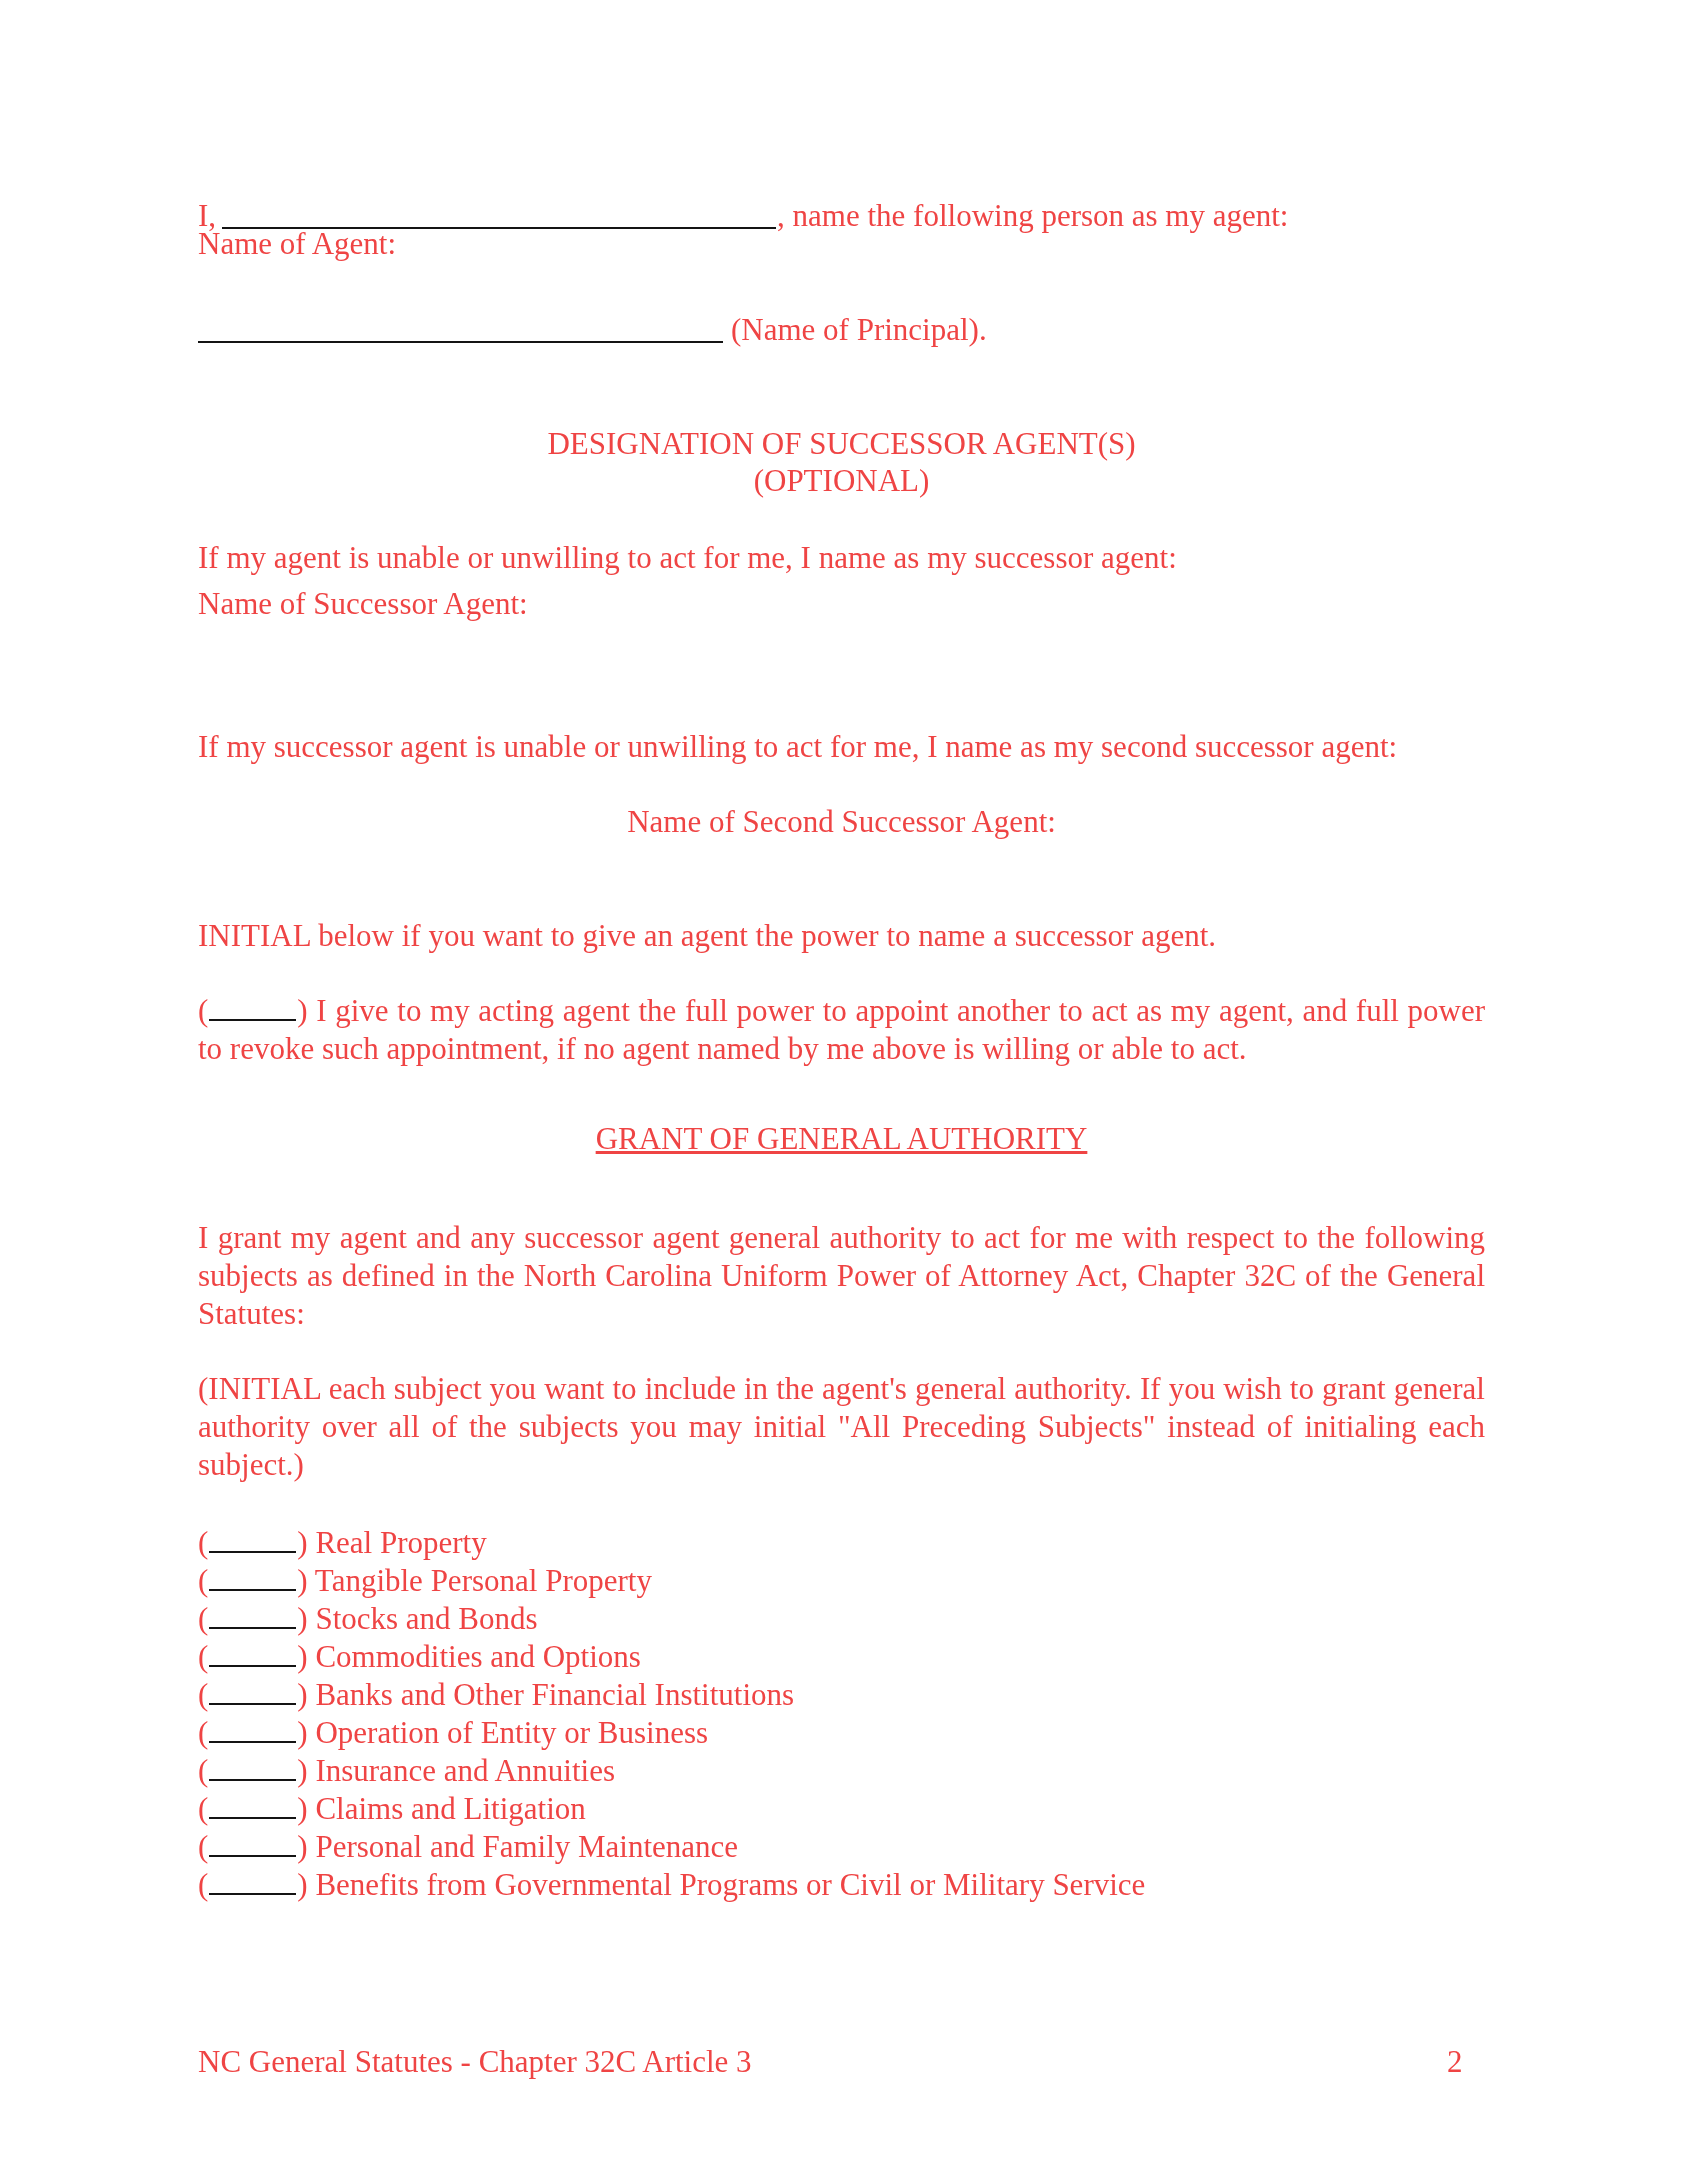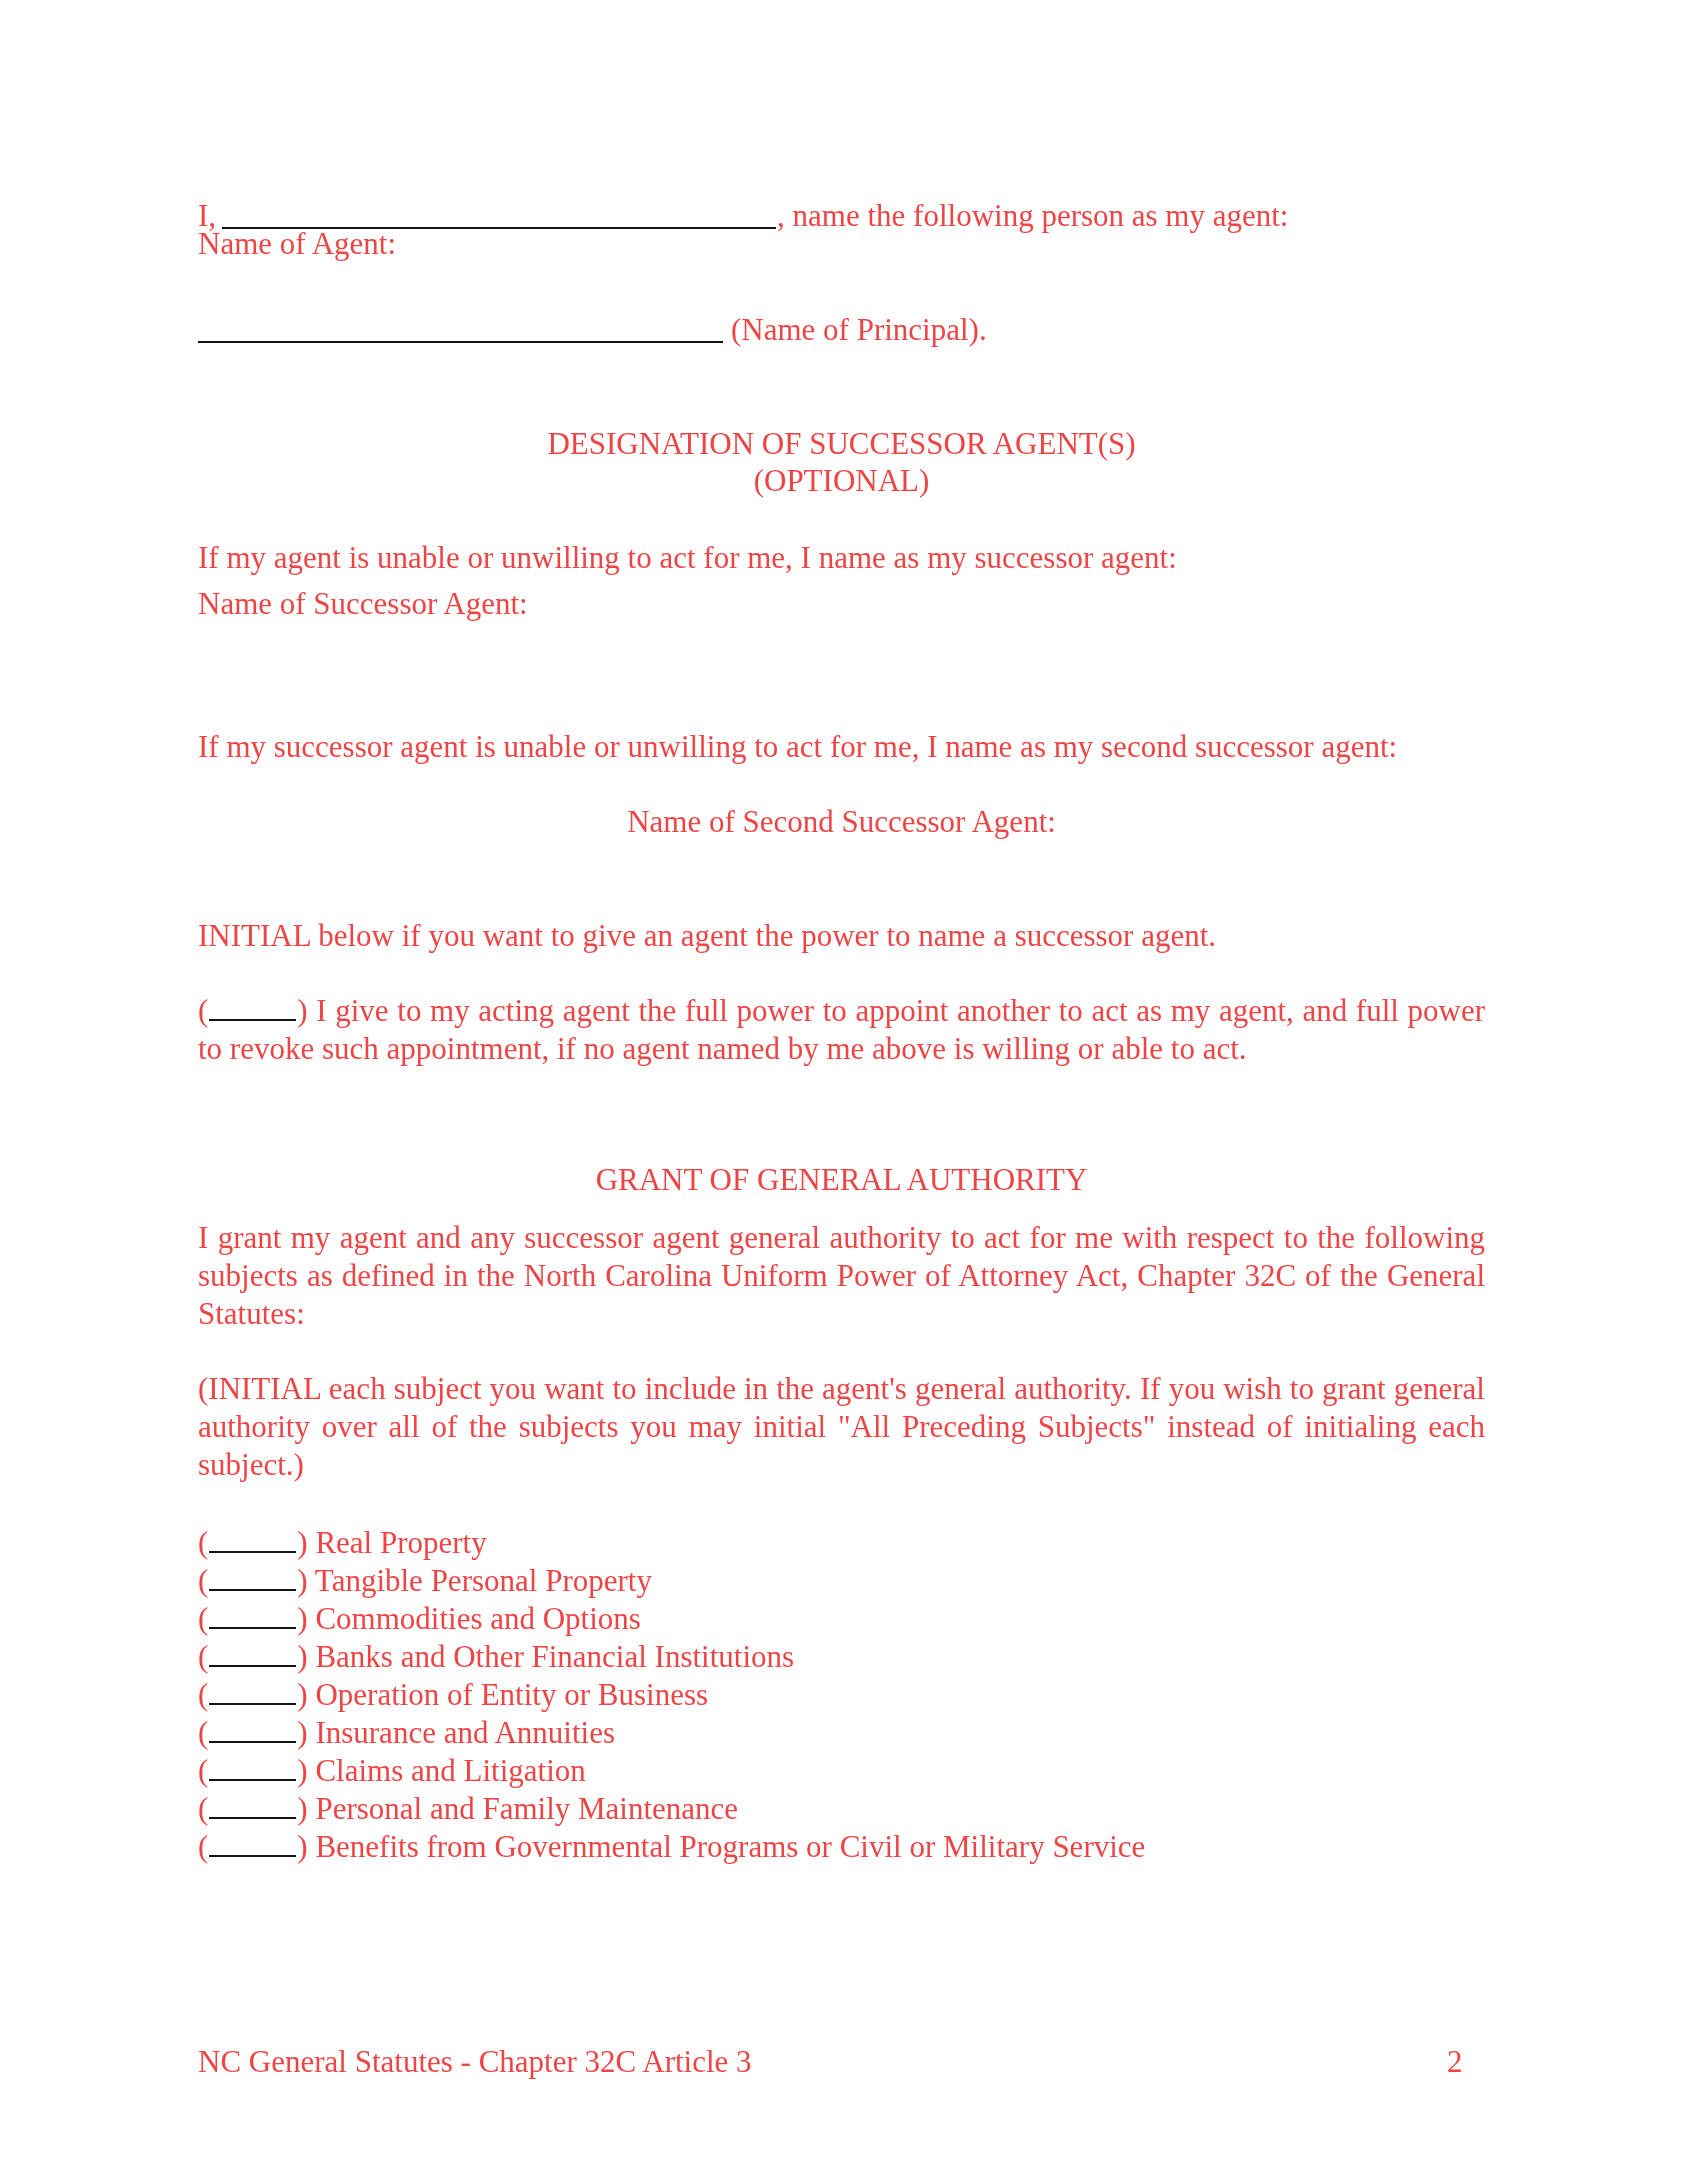--- a/index.html
+++ b/index.html
@@ -54,29 +54,30 @@
 
   <div class="ln" style="top:728px;">If my successor agent is unable or unwilling to act for me, I name as my second successor agent:</div>
   <div class="ln" style="top:803px;text-align:center;">Name of Second Successor Agent:</div>
 
   <div class="ln" style="top:917px;">INITIAL below if you want to give an agent the power to name a successor agent.</div>
 
   <div class="just" style="top:992px;">
     <span class="paren">(</span><span class="blank initial"></span><span class="paren">)</span> <span>I give to my acting agent the full power to appoint another to act as my agent, and full power to revoke such appointment, if no agent named by me above is willing or able to act.</span>
   </div>
 
-  <div class="ln center" style="top:1161px;">GRANT OF GENERAL AUTHORITY</div>
+  <div class="ln center" style="top:1120px;text-decoration:underline;">GRANT OF GENERAL AUTHORITY</div>
 
   <div class="just" style="top:1219px;">I grant my agent and any successor agent general authority to act for me with respect to the following subjects as defined in the North Carolina Uniform Power of Attorney Act, Chapter 32C of the General Statutes:</div>
 
   <div class="just" style="top:1370px;">(INITIAL each subject you want to include in the agent's general authority. If you wish to grant general authority over all of the subjects you may initial "All Preceding Subjects" instead of initialing each subject.)</div>
 
   <div class="list">
     <div class="item"><span>(</span><span class="blank initial"></span><span>)</span> <span>Real Property</span></div>
     <div class="item"><span>(</span><span class="blank initial"></span><span>)</span> <span>Tangible Personal Property</span></div>
+    <div class="item"><span>(</span><span class="blank initial"></span><span>)</span> <span>Stocks and Bonds</span></div>
     <div class="item"><span>(</span><span class="blank initial"></span><span>)</span> <span>Commodities and Options</span></div>
     <div class="item"><span>(</span><span class="blank initial"></span><span>)</span> <span>Banks and Other Financial Institutions</span></div>
     <div class="item"><span>(</span><span class="blank initial"></span><span>)</span> <span>Operation of Entity or Business</span></div>
     <div class="item"><span>(</span><span class="blank initial"></span><span>)</span> <span>Insurance and Annuities</span></div>
     <div class="item"><span>(</span><span class="blank initial"></span><span>)</span> <span>Claims and Litigation</span></div>
     <div class="item"><span>(</span><span class="blank initial"></span><span>)</span> <span>Personal and Family Maintenance</span></div>
     <div class="item"><span>(</span><span class="blank initial"></span><span>)</span> <span>Benefits from Governmental Programs or Civil or Military Service</span></div>
   </div>
 
   <div class="footer-left">NC General Statutes - Chapter 32C Article 3</div>

